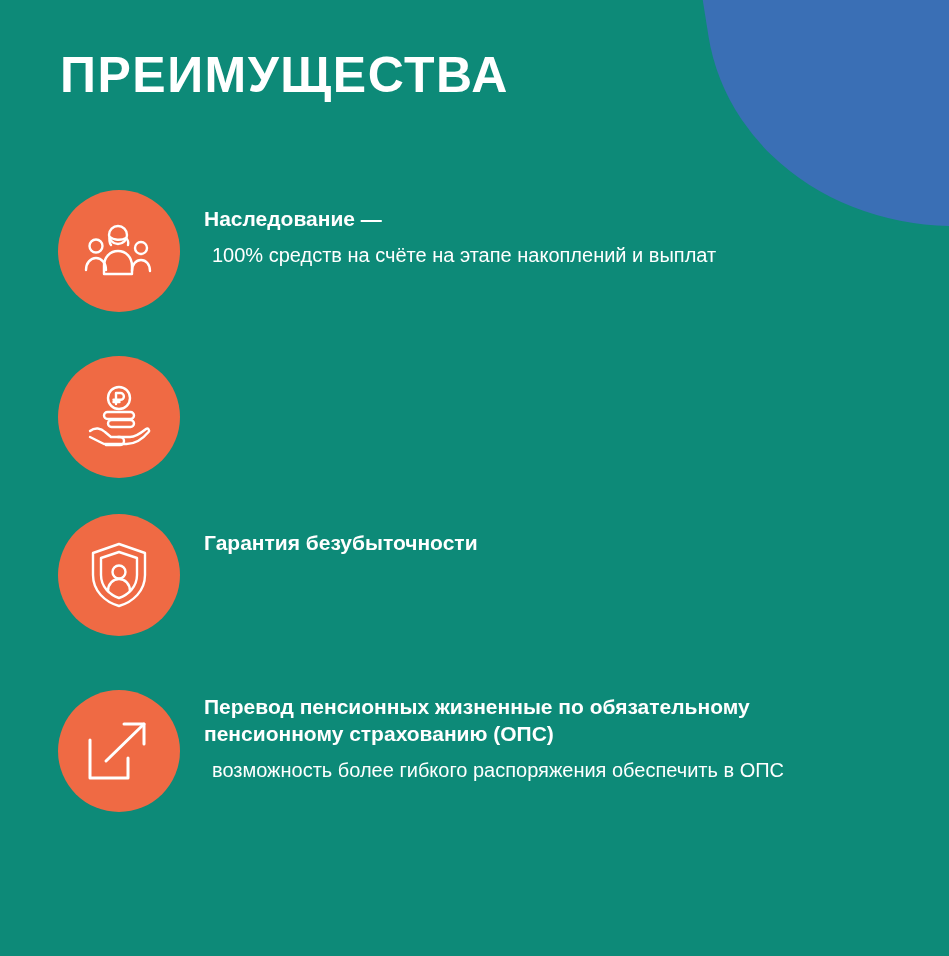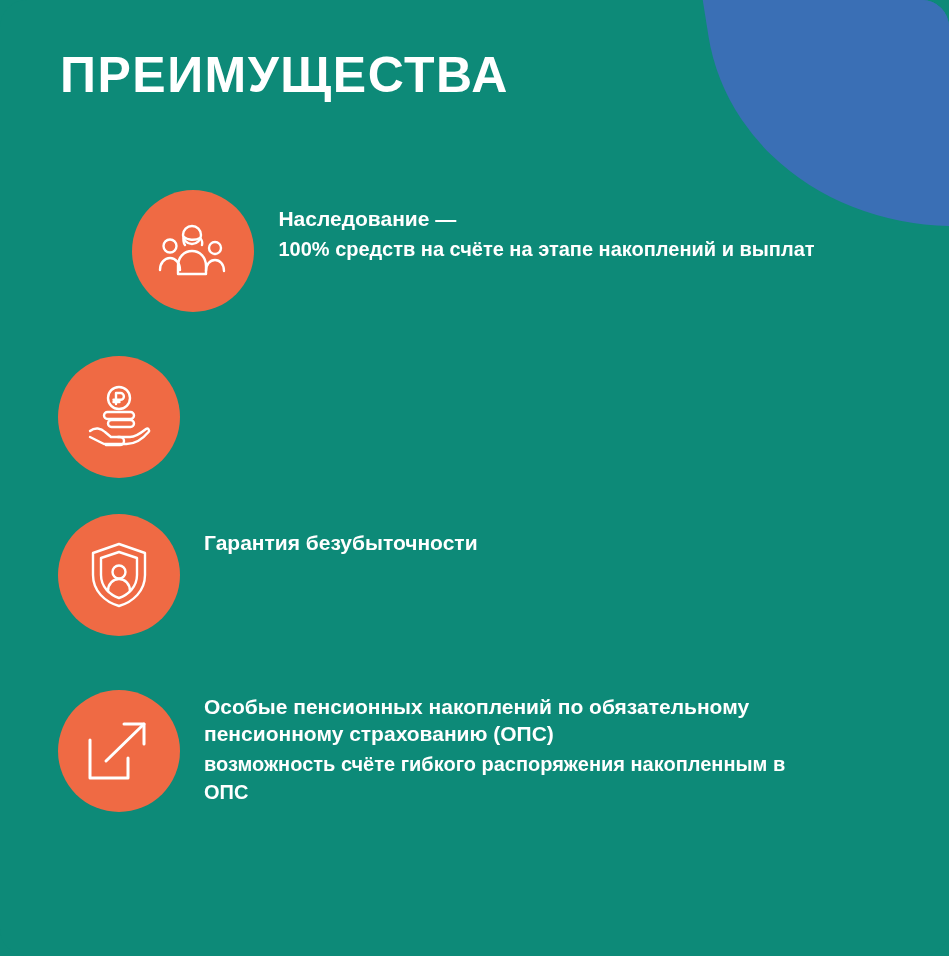--- a/index.html
+++ b/index.html
@@ -12,21 +12,20 @@
     background: #0d8a78;
     font-family: "Liberation Sans", sans-serif;
     overflow: hidden;
     position: relative;
   }
   .slide {
     position: absolute;
     inset: 0;
     background: #0d8a78;
     overflow: hidden;
-    border-radius: 27px;
   }
   
   .corner-shape {
     position: absolute;
     top: -60px;
     right: -90px;
     width: 320px;
     height: 300px;
     background: #3a6fb5;
     border-bottom-left-radius: 260px 230px;
@@ -57,21 +56,21 @@
     position: absolute;
     left: 58px;
     top: 190px;
     right: 60px;
   }
   .benefit {
     display: flex;
     align-items: flex-start;
     margin-bottom: 32px;
   }
-  .benefit.b1 { margin-bottom: 44px; justify-content: center; }
+  .benefit.b1 { margin-bottom: 44px; }
   .benefit.b2 { margin-bottom: 36px; }
   .benefit.b3 { margin-bottom: 54px; }
   .icon-circle {
     flex: 0 0 auto;
     width: 122px;
     height: 122px;
     border-radius: 50%;
     background: #ef6a44;
     display: flex;
     align-items: center;
@@ -85,23 +84,23 @@
   .benefit-heading {
     color: #ffffff;
     font-size: 21px;
     font-weight: bold;
     line-height: 1.28;
     margin: 0 0 2px 0;
   }
   .benefit-body {
     color: #ffffff;
     font-size: 20px;
-    font-weight: bold;
+    font-weight: normal;
     line-height: 1.42;
-    margin: 0;
+    margin: 8px;
     max-width: 620px;
   }
   .benefit.b4 .benefit-text { padding-top: 4px; }
 </style>
 </head>
 <body>
 
 <div class="slide">
 
   <div class="corner-shape-2"></div>
@@ -158,19 +157,19 @@
 
     <div class="benefit b4">
       <div class="icon-circle">
         <svg width="70" height="66" viewBox="0 0 70 66" fill="none" stroke="#ffffff" stroke-width="3" stroke-linecap="round" stroke-linejoin="round">
           <path d="M6 22v38h38V40"></path>
           <path d="M22 43 60 6"></path>
           <path d="M40 6h20v20"></path>
         </svg>
       </div>
       <div class="benefit-text">
-        <p class="benefit-heading">Особые пенсионных накоплений по обязательному пенсионному страхованию (ОПС)</p>
-        <p class="benefit-body">возможность счёте гибкого распоряжения накопленным в ОПС</p>
+        <p class="benefit-heading">Перевод пенсионных жизненные по обязательному пенсионному страхованию (ОПС)</p>
+        <p class="benefit-body">возможность более гибкого распоряжения обеспечить в ОПС</p>
       </div>
     </div>
 
   </div>
 </div>
 
 </body></html>

